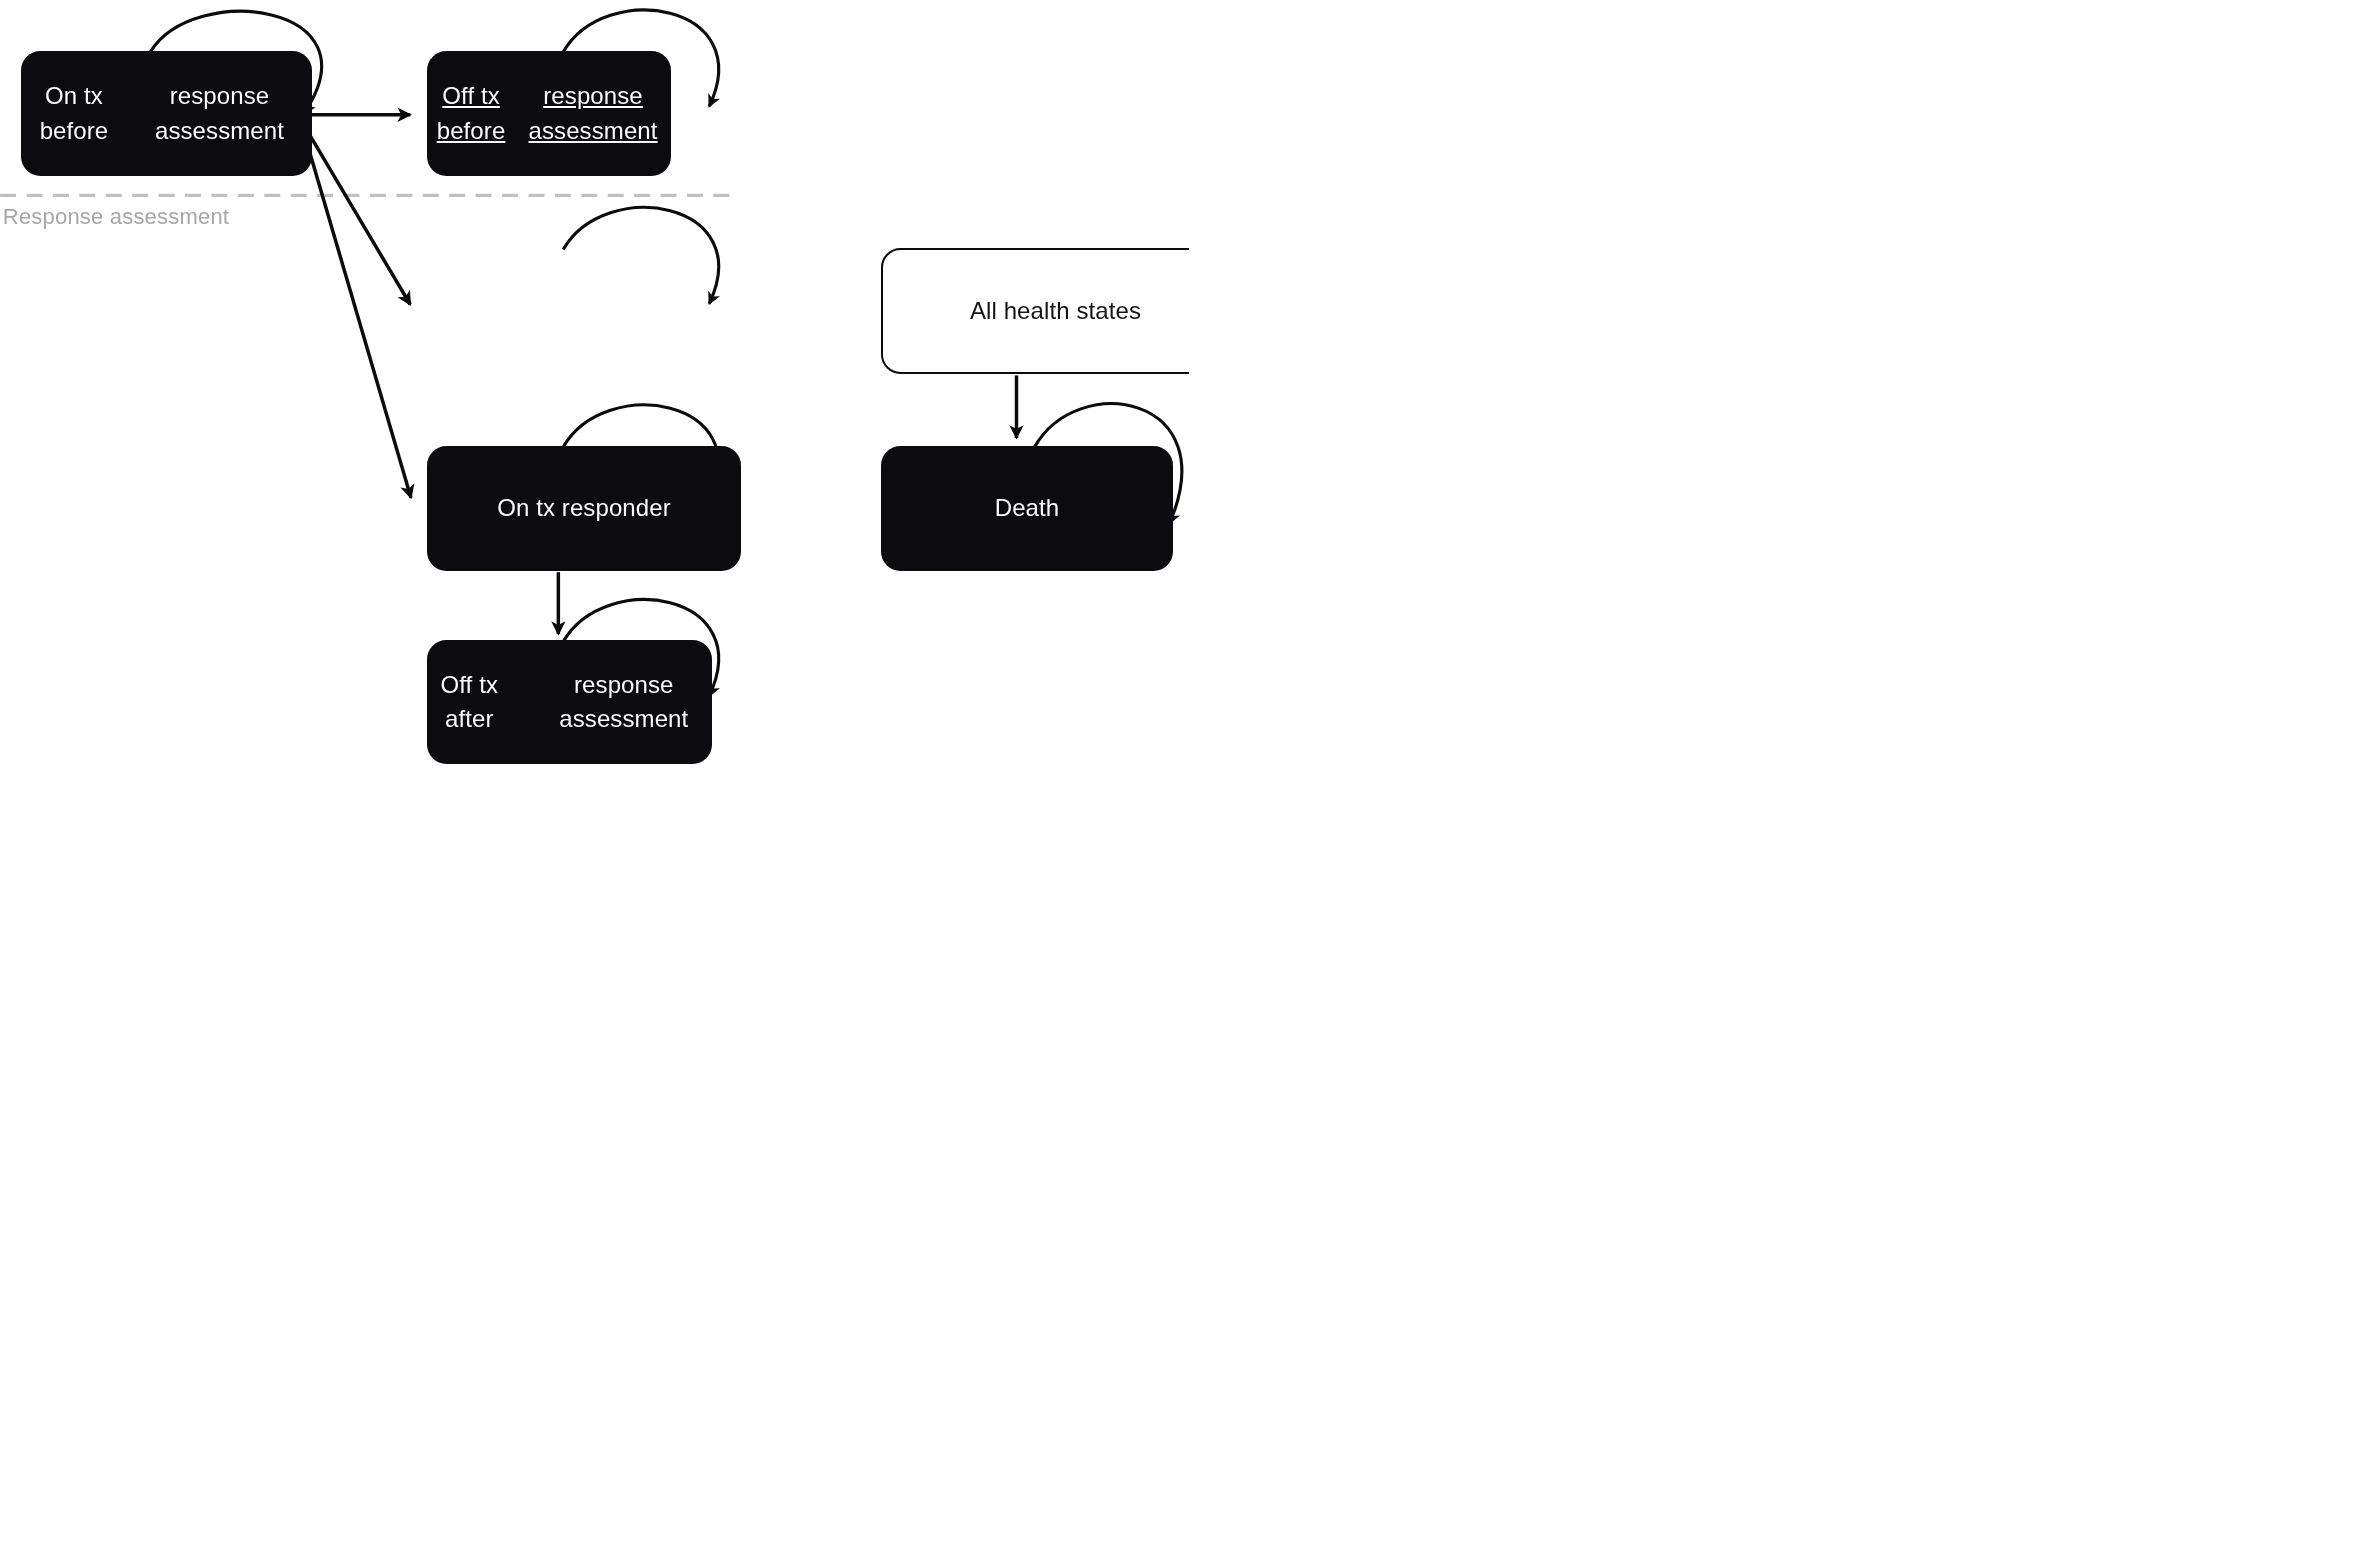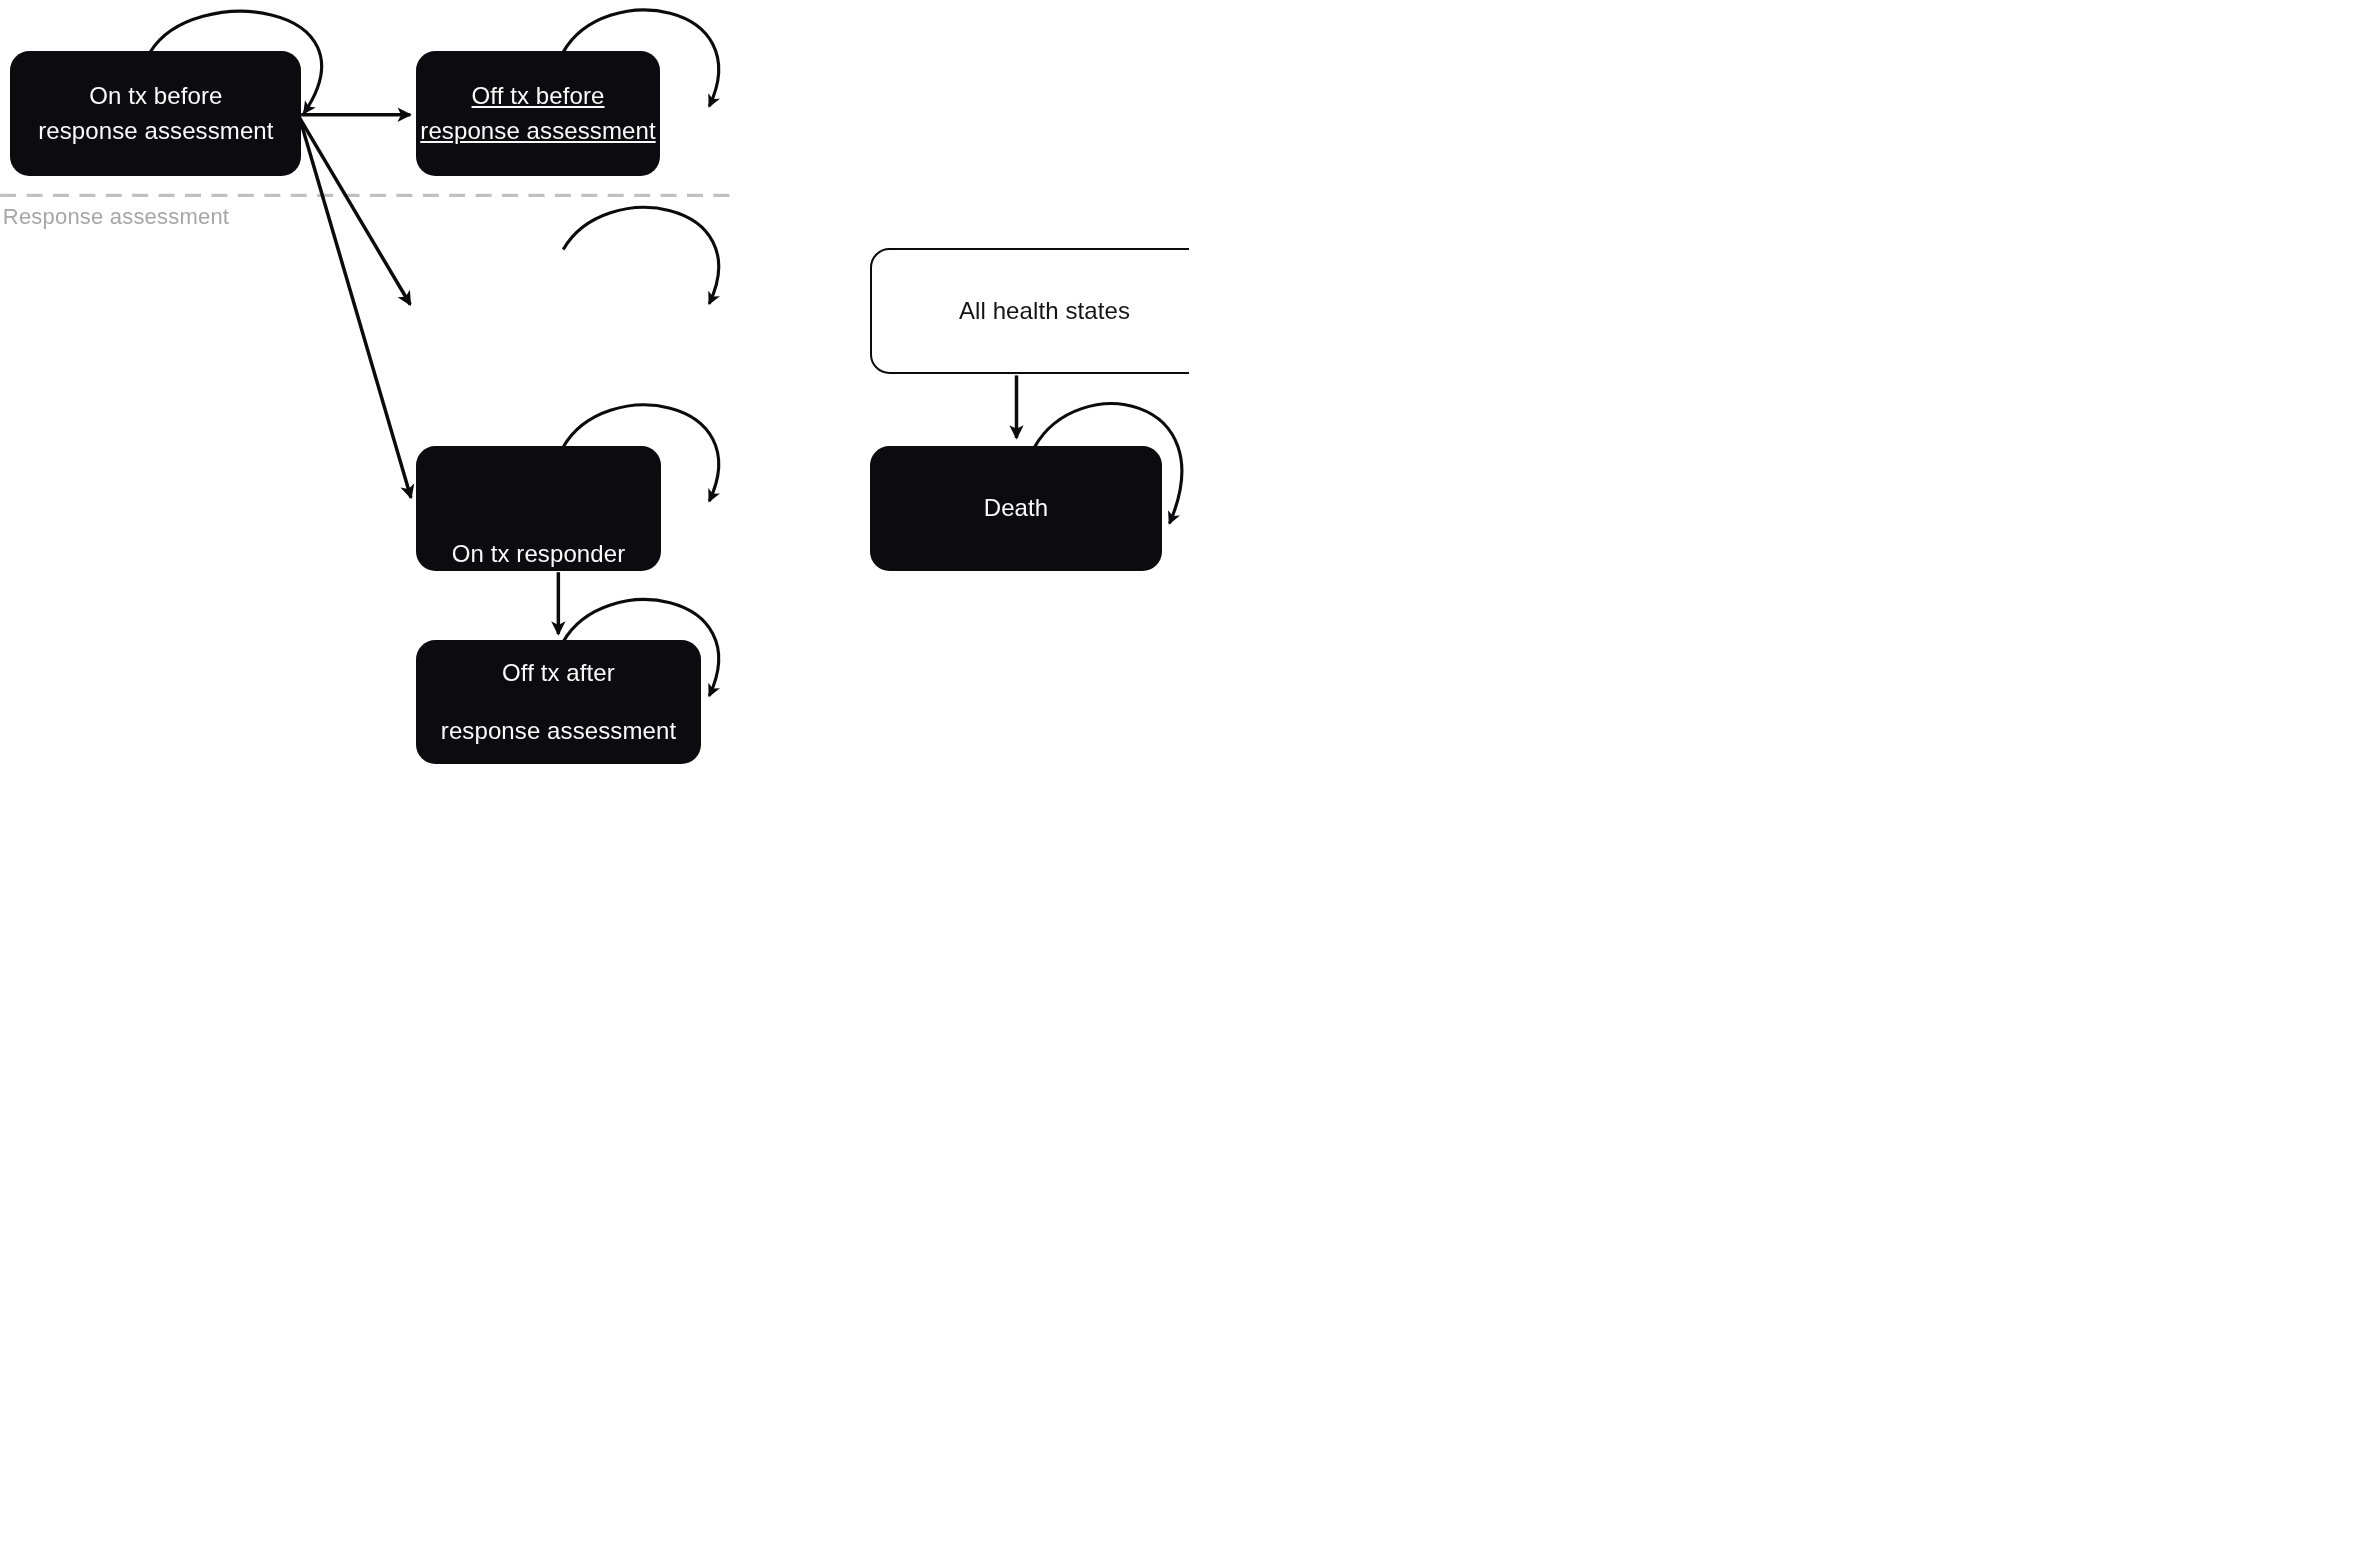--- a/index.html
+++ b/index.html
@@ -34,27 +34,28 @@
     stroke-dasharray: 23 15;
   }
   #edges marker path { fill: #0b0b0d; stroke: none; }
   .state {
     position: absolute;
     box-sizing: border-box;
     background: #0c0c10;
     color: #fafafa;
     border-radius: 19.5px;
     display: flex;
-    flex-direction: column;
+    flex-direction: row;
     align-items: center;
     justify-content: center;
     text-align: center;
     font-size: 24px;
     line-height: 1.42;
     letter-spacing: 0.1px;
+    margin-left: 11px;
   }
   .state.outlined {
     background: #ffffff;
     color: #141414;
     border: 2.1px solid #0b0b0d;
   }
   .divider-label {
     position: absolute;
     left: 2.8px;
     top: 204px;
@@ -96,21 +97,21 @@
     <span>On tx before</span>
     <span>response assessment</span>
   </div>
 
   <div class="state" style="left:416px; top:51px; width:244px; height:125px;text-decoration:underline;">
     <span>Off tx before</span>
     <span>response assessment</span>
   </div>
 
 
-  <div class="state" style="left:416px; top:446px; width:245px; height:125px;justify-content:flex-end;">
+  <div class="state" style="left:416px; top:446px; width:314px; height:125px;">
     <span>On tx responder</span>
   </div>
 
   <div class="state" style="left:416px; top:640px; width:285px; height:124px;gap:24px;">
     <span>Off tx after</span>
     <span>response assessment</span>
   </div>
 
   <div class="state outlined" style="left:870px; top:248px; width:349px; height:126px;">
     <span>All health states</span>

